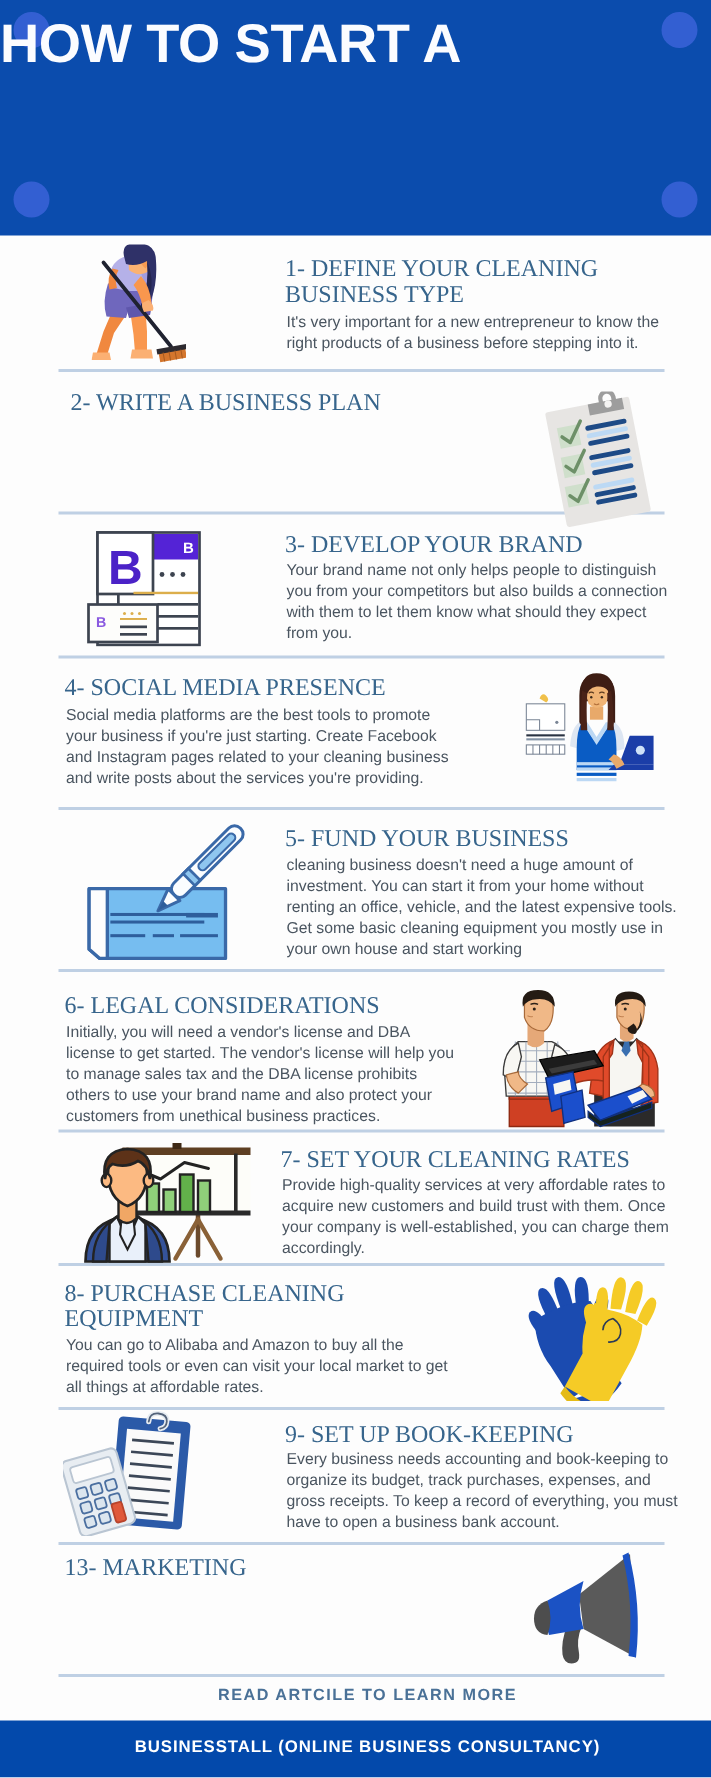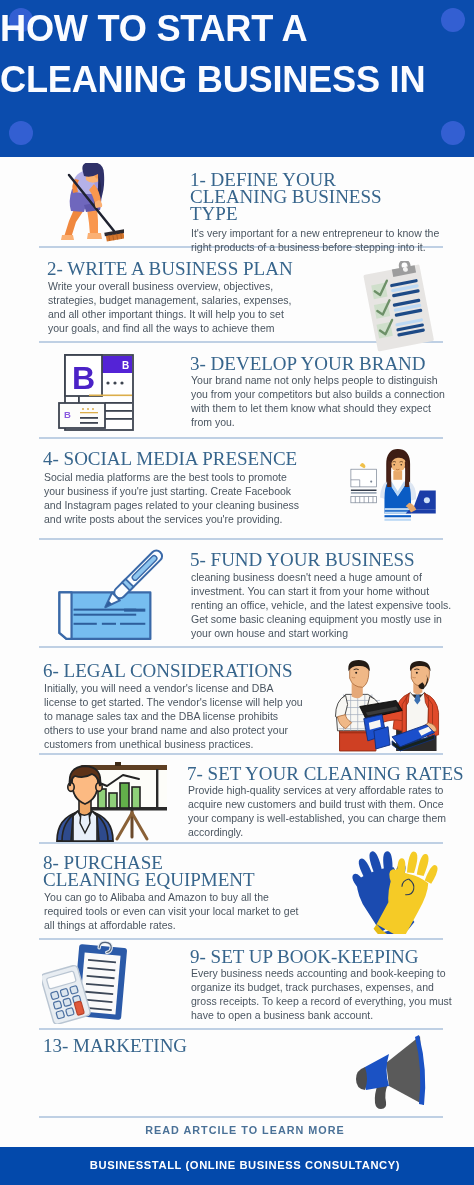--- a/index.html
+++ b/index.html
@@ -13,21 +13,21 @@
   .header .dot.tl{left:9px;top:8px;}
   .header .dot.tr{left:441px;top:8px;}
   .header .dot.bl{left:9px;top:121px;}
   .header .dot.br{left:441px;top:121px;}
   .header h1{position:absolute;left:0;top:3px;width:474px;margin:0;color:#fbfcff;
      font-family:"Liberation Sans",sans-serif;font-weight:bold;font-size:36.2px;line-height:51px;letter-spacing:-0.25px;}
 
   
   .sec{position:absolute;left:0;width:474px;}
   .divider{position:absolute;left:39px;width:404px;height:2px;background:#bfd0e4;}
-  .stitle{margin:0;color:#37658c;font-family:"Liberation Serif",serif;font-weight:normal;font-size:19px;line-height:17.2px;}
+  .stitle{margin:0;color:#37658c;font-family:"Liberation Serif",serif;font-weight:normal;font-size:16px;line-height:17.2px;}
   .sbody{margin:0 0 0 1px;color:#4a5560;font-family:"Liberation Sans",sans-serif;font-size:10.5px;line-height:14px;}
   .txt{position:absolute;}
   .art{position:absolute;}
 
   
   .readmore{position:absolute;left:0;top:1124px;width:474px;text-align:center;color:#4a7197;
      font-family:"Liberation Sans",sans-serif;font-weight:bold;font-size:10.8px;letter-spacing:1px;padding-left:8px;}
   .footbar{position:absolute;left:0;top:1147px;width:474px;height:38px;background:#0349ab;}
   .footbar span{position:absolute;left:0;top:12px;width:474px;text-align:center;color:#ffffff;
      font-family:"Liberation Sans",sans-serif;font-weight:bold;font-size:11.2px;letter-spacing:.6px;padding-left:8px;}
@@ -37,21 +37,21 @@
 
 <div id="page">
 
   <div class="header">
     <div class="dot tl"></div>
     <div class="dot tr"></div>
     <div class="dot bl"></div>
     <div class="dot br"></div>
     <h1>
       <span>HOW TO START A</span><br>
-      <span>CLEANING BUSINESS IN</span><br>
+      <br>
     </h1>
   </div>
 
   <div class="divider" style="top:246px"></div>
   <div class="divider" style="top:341px"></div>
   <div class="divider" style="top:437px"></div>
   <div class="divider" style="top:538px"></div>
   <div class="divider" style="top:646px"></div>
   <div class="divider" style="top:753px"></div>
   <div class="divider" style="top:842px"></div>
@@ -95,21 +95,20 @@
     <rect x="45" y="71" width="18" height="6" fill="#d4762d"></rect>
     <rect x="44" y="68" width="20" height="3.5" fill="#2d2a30"></rect>
     <path d="M48 71 L48 77 M52 71 L52 77 M56 71 L56 77 M60 71 L60 77" stroke="#a85a20" stroke-width="0.7"></path>
   </g>
 </svg></div>
   </div>
 
   <div class="sec">
     <div class="txt" style="left:47px;top:260px;width:300px">
       <p class="stitle">2- WRITE A BUSINESS PLAN</p>
-      <p class="sbody" style="width:244px;margin-top:2px">Write your overall business overview, objectives, strategies, budget management, salaries, expenses, and all other important things. It will help you to set your goals, and find all the ways to achieve them</p>
     </div>
     <div class="art" id="art2" style="left:362px;top:261px;width:72px;height:93px"><svg viewBox="0 0 60 80" width="72" height="93">
  <g transform="rotate(-11 30 40)">
   <rect x="6" y="7" width="49" height="67" rx="1.5" fill="#e7e5e3"></rect>
   <path d="M37.5 5.5 a5 5 0 0 1 10 0 l0 3 l-2.6 0 l0 -3 a2.5 2.5 0 0 0 -5 0 l0 3 l-2.4 0 z" fill="#9d9d9d"></path>
   <path d="M31 7 h20 v6.5 h-20 z" fill="#9d9d9d"></path>
   <circle cx="42.5" cy="9" r="2.1" fill="#f4f3f2"></circle>
 
   <rect x="11" y="17" width="12" height="12" fill="#cfdfcb"></rect>
   <path d="M13 22.5 L17 26.5 L25 15.5" stroke="#6d9068" stroke-width="2" fill="none" stroke-linecap="round" stroke-linejoin="round"></path>

